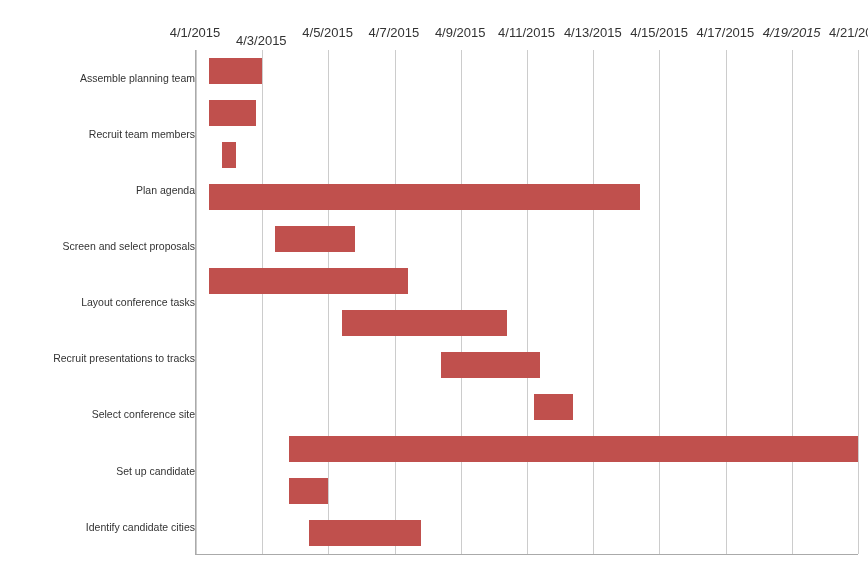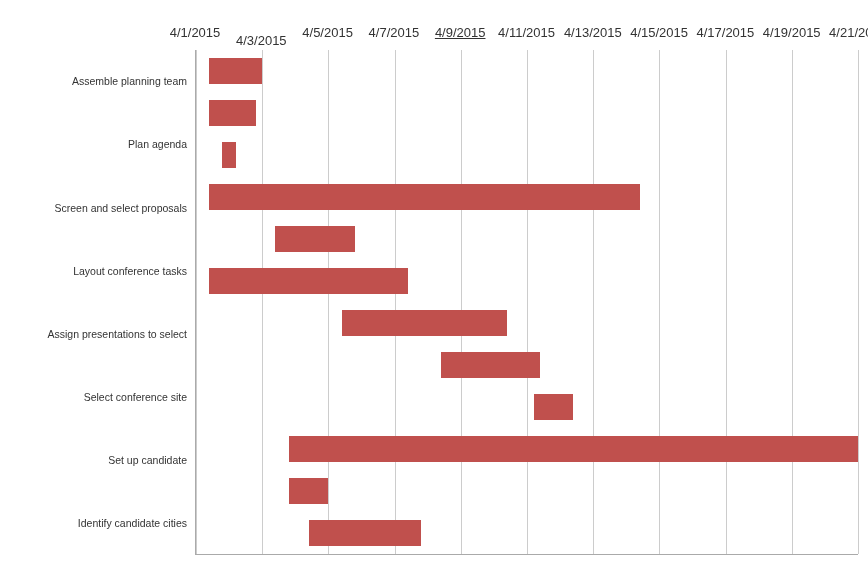--- a/index.html
+++ b/index.html
@@ -35,21 +35,20 @@
     .y-labels {
       flex: 1;
       display: flex;
       flex-direction: column;
     }
     .y-label {
       flex: 1;
       display: flex;
       align-items: center;
       justify-content: flex-end;
-      padding-right: 8px;
       font-size: 10.5px;
       color: #333;
       text-align: right;
       line-height: 1.2;
     }
     .plot-area {
       flex: 1;
       display: flex;
       flex-direction: column;
       position: relative;
@@ -97,42 +96,43 @@
 </head>
 <body>
 
 <div class="chart-container">
   <div class="chart-inner">
 
     <div class="y-axis">
       <div class="y-axis-header"></div>
       <div class="y-labels" id="y-labels">
           <div class="y-label">Assemble planning team</div>
+          <div class="y-label">Recruit team members</div>
           <div class="y-label">Plan agenda</div>
           <div class="y-label">Screen and select proposals</div>
           <div class="y-label">Layout conference tasks</div>
-          <div class="y-label">Assign presentations to select</div>
+          <div class="y-label">Recruit presentations to tracks</div>
           <div class="y-label">Select conference site</div>
           <div class="y-label">Set up candidate</div>
           <div class="y-label">Identify candidate cities</div>
         </div>
     </div>
 
     <div class="plot-area">
       <div class="x-axis-header" id="x-header">
           <span class="x-label" style="left: 0%;">4/1/2015</span>
           <span class="x-label" style="left: 10%; margin-top: 8px;">4/3/2015</span>
           <span class="x-label" style="left: 20%;">4/5/2015</span>
           <span class="x-label" style="left: 30%;">4/7/2015</span>
-          <span class="x-label" style="left: 40%; text-decoration: underline;">4/9/2015</span>
+          <span class="x-label" style="left: 40%;">4/9/2015</span>
           <span class="x-label" style="left: 50%;">4/11/2015</span>
           <span class="x-label" style="left: 60%;">4/13/2015</span>
           <span class="x-label" style="left: 70%;">4/15/2015</span>
           <span class="x-label" style="left: 80%;">4/17/2015</span>
-          <span class="x-label" style="left: 90%;">4/19/2015</span>
+          <span class="x-label" style="left: 90%; font-style: italic;">4/19/2015</span>
           <span class="x-label" style="left: 100%;">4/21/2015</span>
         </div>
       <div class="bars-area" id="bars-area">
           <div class="grid-line" style="left: 0%;"></div>
           <div class="grid-line" style="left: 10%;"></div>
           <div class="grid-line" style="left: 20%;"></div>
           <div class="grid-line" style="left: 30%;"></div>
           <div class="grid-line" style="left: 40%;"></div>
           <div class="grid-line" style="left: 50%;"></div>
           <div class="grid-line" style="left: 60%;"></div>

